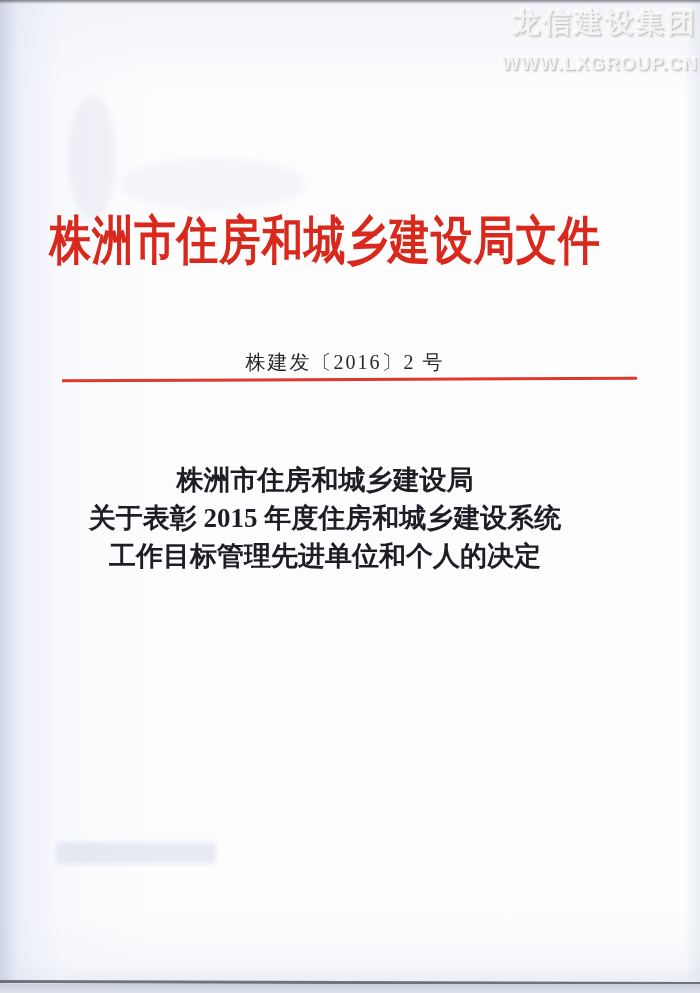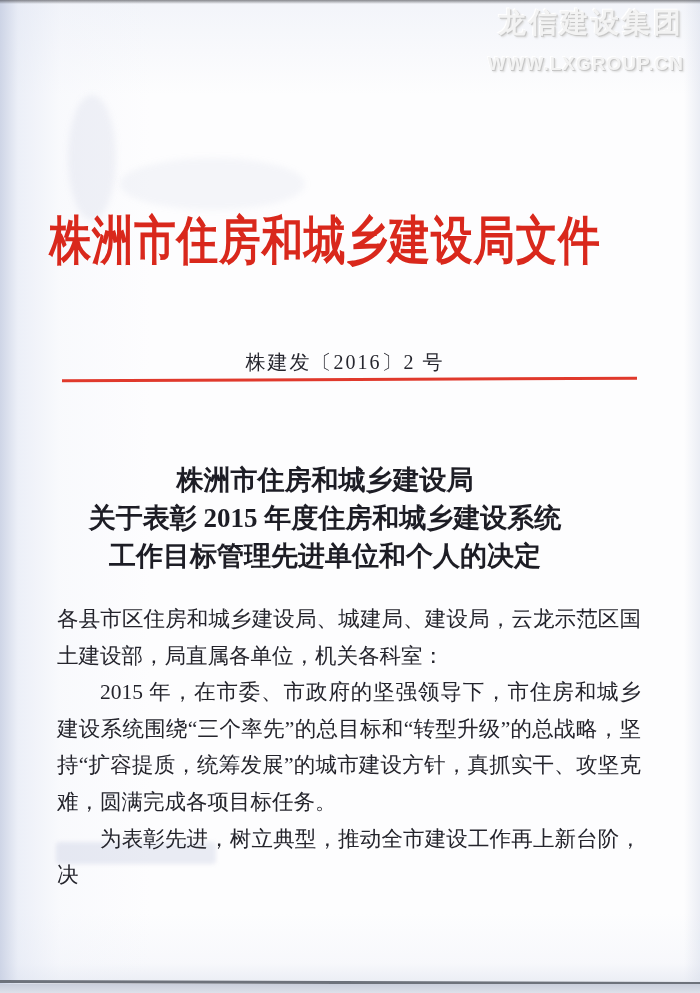--- a/index.html
+++ b/index.html
@@ -23,21 +23,21 @@
   .bottom-strip{
     position:absolute;bottom:0;left:0;width:100%;height:9px;
     background:linear-gradient(180deg,#c9cedb,#dde1ea);
   }
   .bottom-edge-line{
     position:absolute;bottom:9px;left:-4px;width:708px;height:3px;
     background:#6d727b;
     transform:rotate(0.15deg);
   }
   .watermark{
-    position:absolute;top:8px;right:16px;
+    position:absolute;top:8px;right:2px;
     text-align:right;
     font-family:"Liberation Sans","DejaVu Sans",sans-serif;
     font-weight:bold;
     color:#f3f3f3;
     text-shadow:1px 1px 0 #c6c6c6, 2px 2px 2px #dcdcdc, -1px -1px 0 #ffffff;
     line-height:1.1;
     user-select:none;
   }
   .watermark .wm-company{font-size:28px;letter-spacing:3px;}
   .watermark .wm-url{font-size:19px;letter-spacing:1px;margin-top:15px;}
@@ -107,22 +107,17 @@
   <div class="doc-number">株建发〔2016〕2 号</div>
 
   <div class="red-rule"></div>
 
   <div class="doc-title">
     <div>株洲市住房和城乡建设局</div>
     <div>关于表彰 2015 年度住房和城乡建设系统</div>
     <div>工作目标管理先进单位和个人的决定</div>
   </div>
 
-  <div class="body-text">
-    <p>各县市区住房和城乡建设局、城建局、建设局，云龙示范区国土建设部，局直属各单位，机关各科室：</p>
-    <p class="indent">2015 年，在市委、市政府的坚强领导下，市住房和城乡建设系统围绕“三个率先”的总目标和“转型升级”的总战略，坚持“扩容提质，统筹发展”的城市建设方针，真抓实干、攻坚克难，圆满完成各项目标任务。</p>
-    <p class="indent">为表彰先进，树立典型，推动全市建设工作再上新台阶，决</p>
-  </div>
 
   <div class="bottom-edge-line"></div>
   <div class="bottom-strip"></div>
 
 </div>
 
 </body></html>

